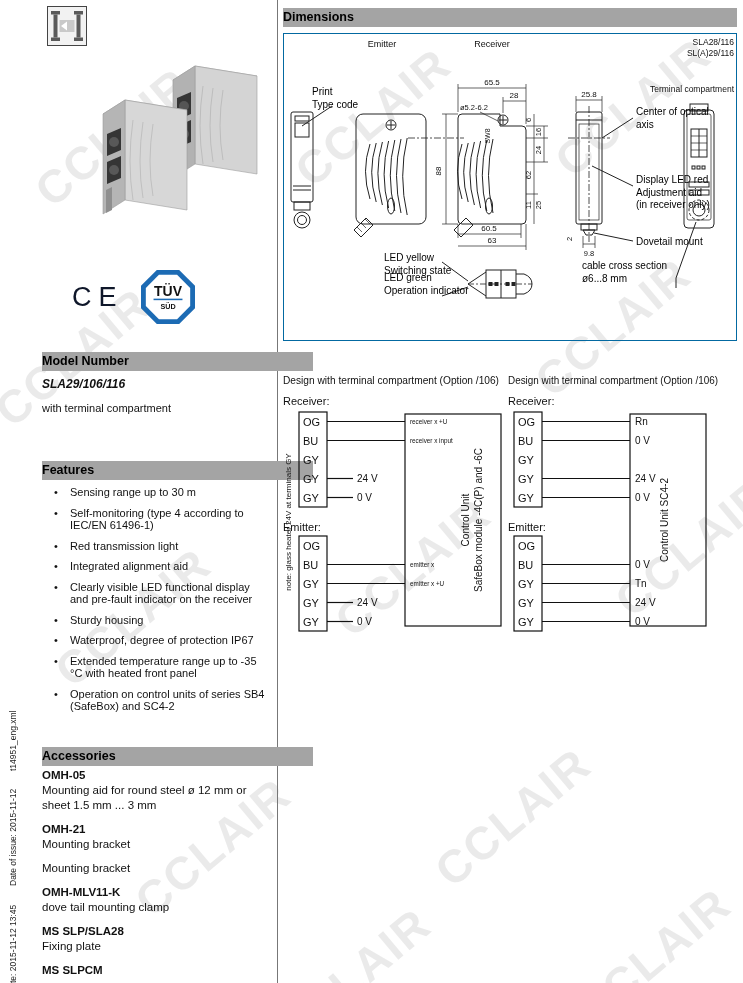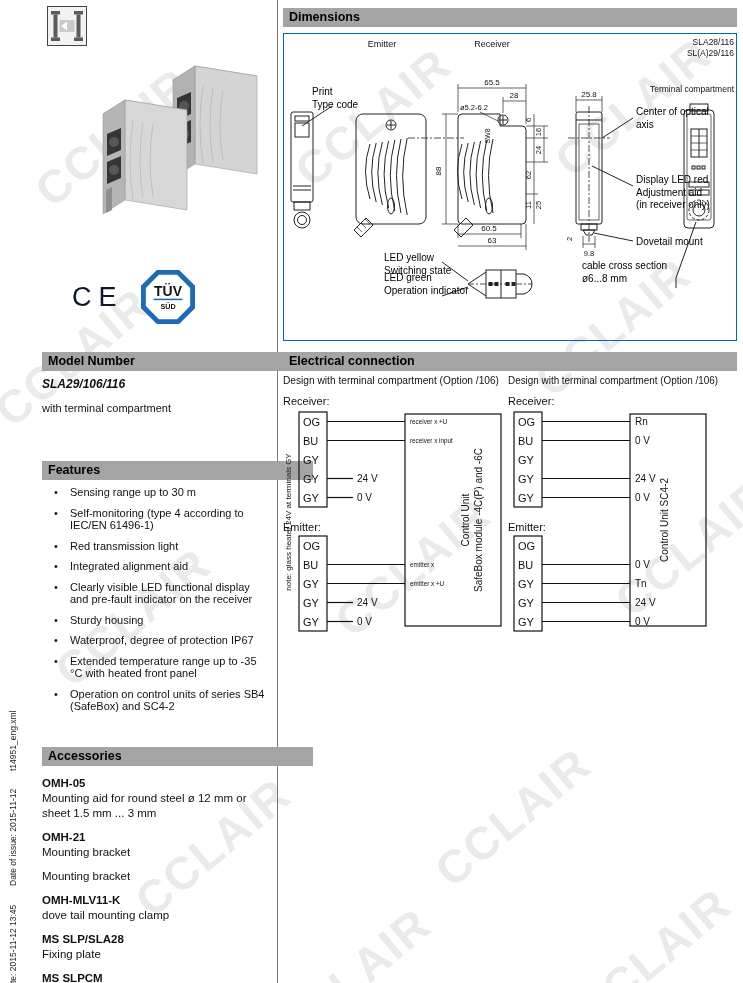--- a/index.html
+++ b/index.html
@@ -4,38 +4,38 @@
 <style>
   html,body{margin:0;padding:0;background:#fff;}
   .page{position:relative;width:743px;height:983px;background:#fff;overflow:hidden;
         font-family:"Liberation Sans",sans-serif;color:#111;}
   .wm-layer{position:absolute;inset:0;z-index:0;pointer-events:none;}
   .wm{position:absolute;font-size:46px;font-weight:bold;color:rgba(185,185,185,0.30);
       transform:rotate(-40deg);letter-spacing:2px;white-space:nowrap;}
   .content{position:absolute;inset:0;z-index:1;}
   .col-divider{position:absolute;left:277px;top:0;width:1px;height:983px;background:#777;}
   .sec-header{position:absolute;background:#a4a4a4;color:#000;font-weight:bold;
-      font-size:12.5px;line-height:19px;padding:0 6px;box-sizing:border-box;}
+      font-size:12.5px;line-height:19px;padding:0 0;box-sizing:border-box;}
   .hdr-left{left:42px;width:271px;height:19px;}
   .hdr-right{left:283px;width:454px;height:19px;}
   .txt{position:absolute;font-size:11px;}
   .bold{font-weight:bold;font-style:italic;}
   .preline{white-space:pre-line;}
   
   .symbol-box{position:absolute;left:47px;top:6px;width:40px;height:40px;border:1px solid #444;
       background:#f2f2f2;box-sizing:border-box;}
   .product-photo{position:absolute;left:95px;top:48px;}
   .ce-mark{position:absolute;left:72px;top:282px;font-size:27px;letter-spacing:7px;
       font-weight:normal;color:#0f172a;}
   .tuv-logo{position:absolute;left:141px;top:270px;}
   .features-list{position:absolute;left:54px;top:486px;width:216px;}
   .feat{display:flex;margin-bottom:8px;font-size:11px;line-height:12.5px;}
   .feat::before{content:"\2022";width:16px;flex:0 0 16px;font-size:11px;}
   .acc-list{position:absolute;left:42px;top:768px;width:233px;}
-  .acc{margin-bottom:9px;margin-top:8px;}
+  .acc{margin-bottom:9px;}
   .acc-name{font-weight:bold;font-size:11.5px;line-height:15px;}
   .acc-desc{font-size:11.5px;line-height:15px;}
   .side-note{position:absolute;left:8px;top:742px;height:241px;width:15px;
       writing-mode:vertical-rl;transform:rotate(180deg);font-size:8.5px;color:#222;
       white-space:nowrap;}
   .side-note span{margin-bottom:16px;}
   
   .dim-box{position:absolute;left:283px;top:33px;width:454px;height:308px;
       border:1px solid #0369a1;box-sizing:border-box;}
   .anno{position:absolute;font-size:10px;line-height:1.25;color:#000;}
@@ -327,21 +327,20 @@
 (in receiver only)</div>
       <div class="anno preline" style="left:352px;top:202px;width:84px">Dovetail mount</div>
       <div class="anno preline" style="left:100px;top:218px;width:80px">LED yellow
 Switching state</div>
       <div class="anno preline" style="left:100px;top:238px;width:90px">LED green
 Operation indicator</div>
       <div class="anno preline" style="left:298px;top:226px;width:100px">cable cross section
 ø6...8 mm</div>
     </div>
 
-    <div class="sec-header hdr-right" style="top:352px">Electrical connection</div>
 
     <svg class="elec-svg" style="left:283px;top:374px" width="222" height="278" viewBox="0 0 222 278">
       <text x="0" y="10" font-size="10" textLength="216" lengthAdjust="spacingAndGlyphs">Design with terminal compartment (Option /106)</text>
       <text x="0" y="31" font-size="11">Receiver:</text>
       <g fill="none" stroke="#111" stroke-width="1.2">
         <rect x="16" y="38" width="28" height="95"></rect>
         <rect x="122" y="40" width="96" height="212"></rect>
         <line x1="44" y1="47.5" x2="122" y2="47.5"></line>
         <line x1="44" y1="66.5" x2="122" y2="66.5"></line>
         <line x1="44" y1="104.5" x2="70" y2="104.5"></line>

